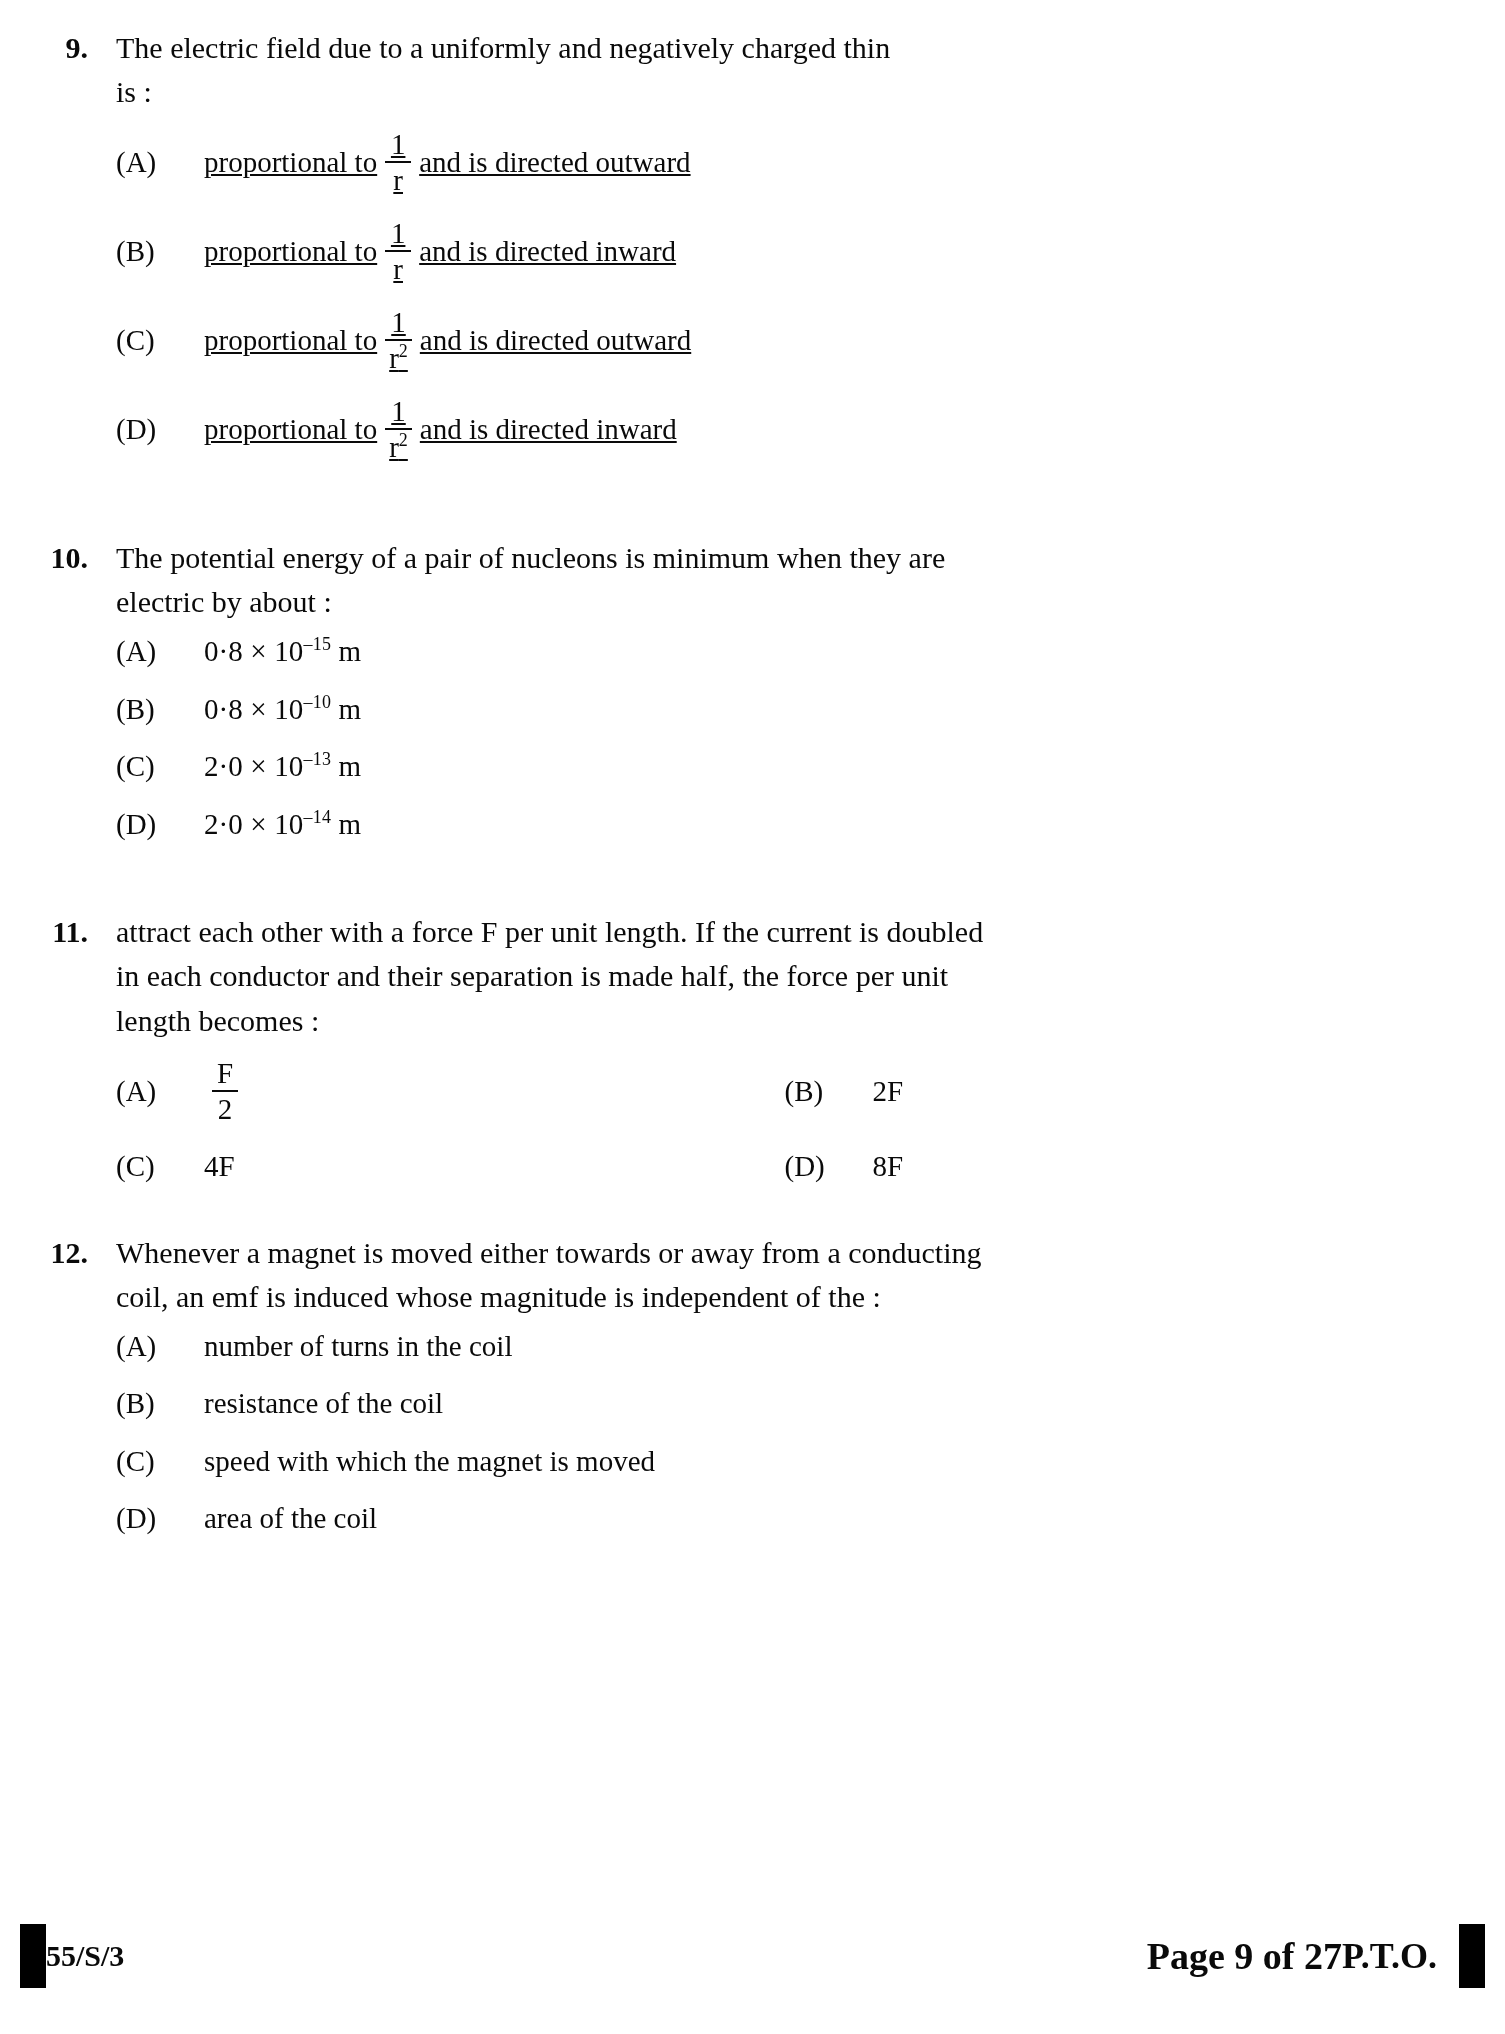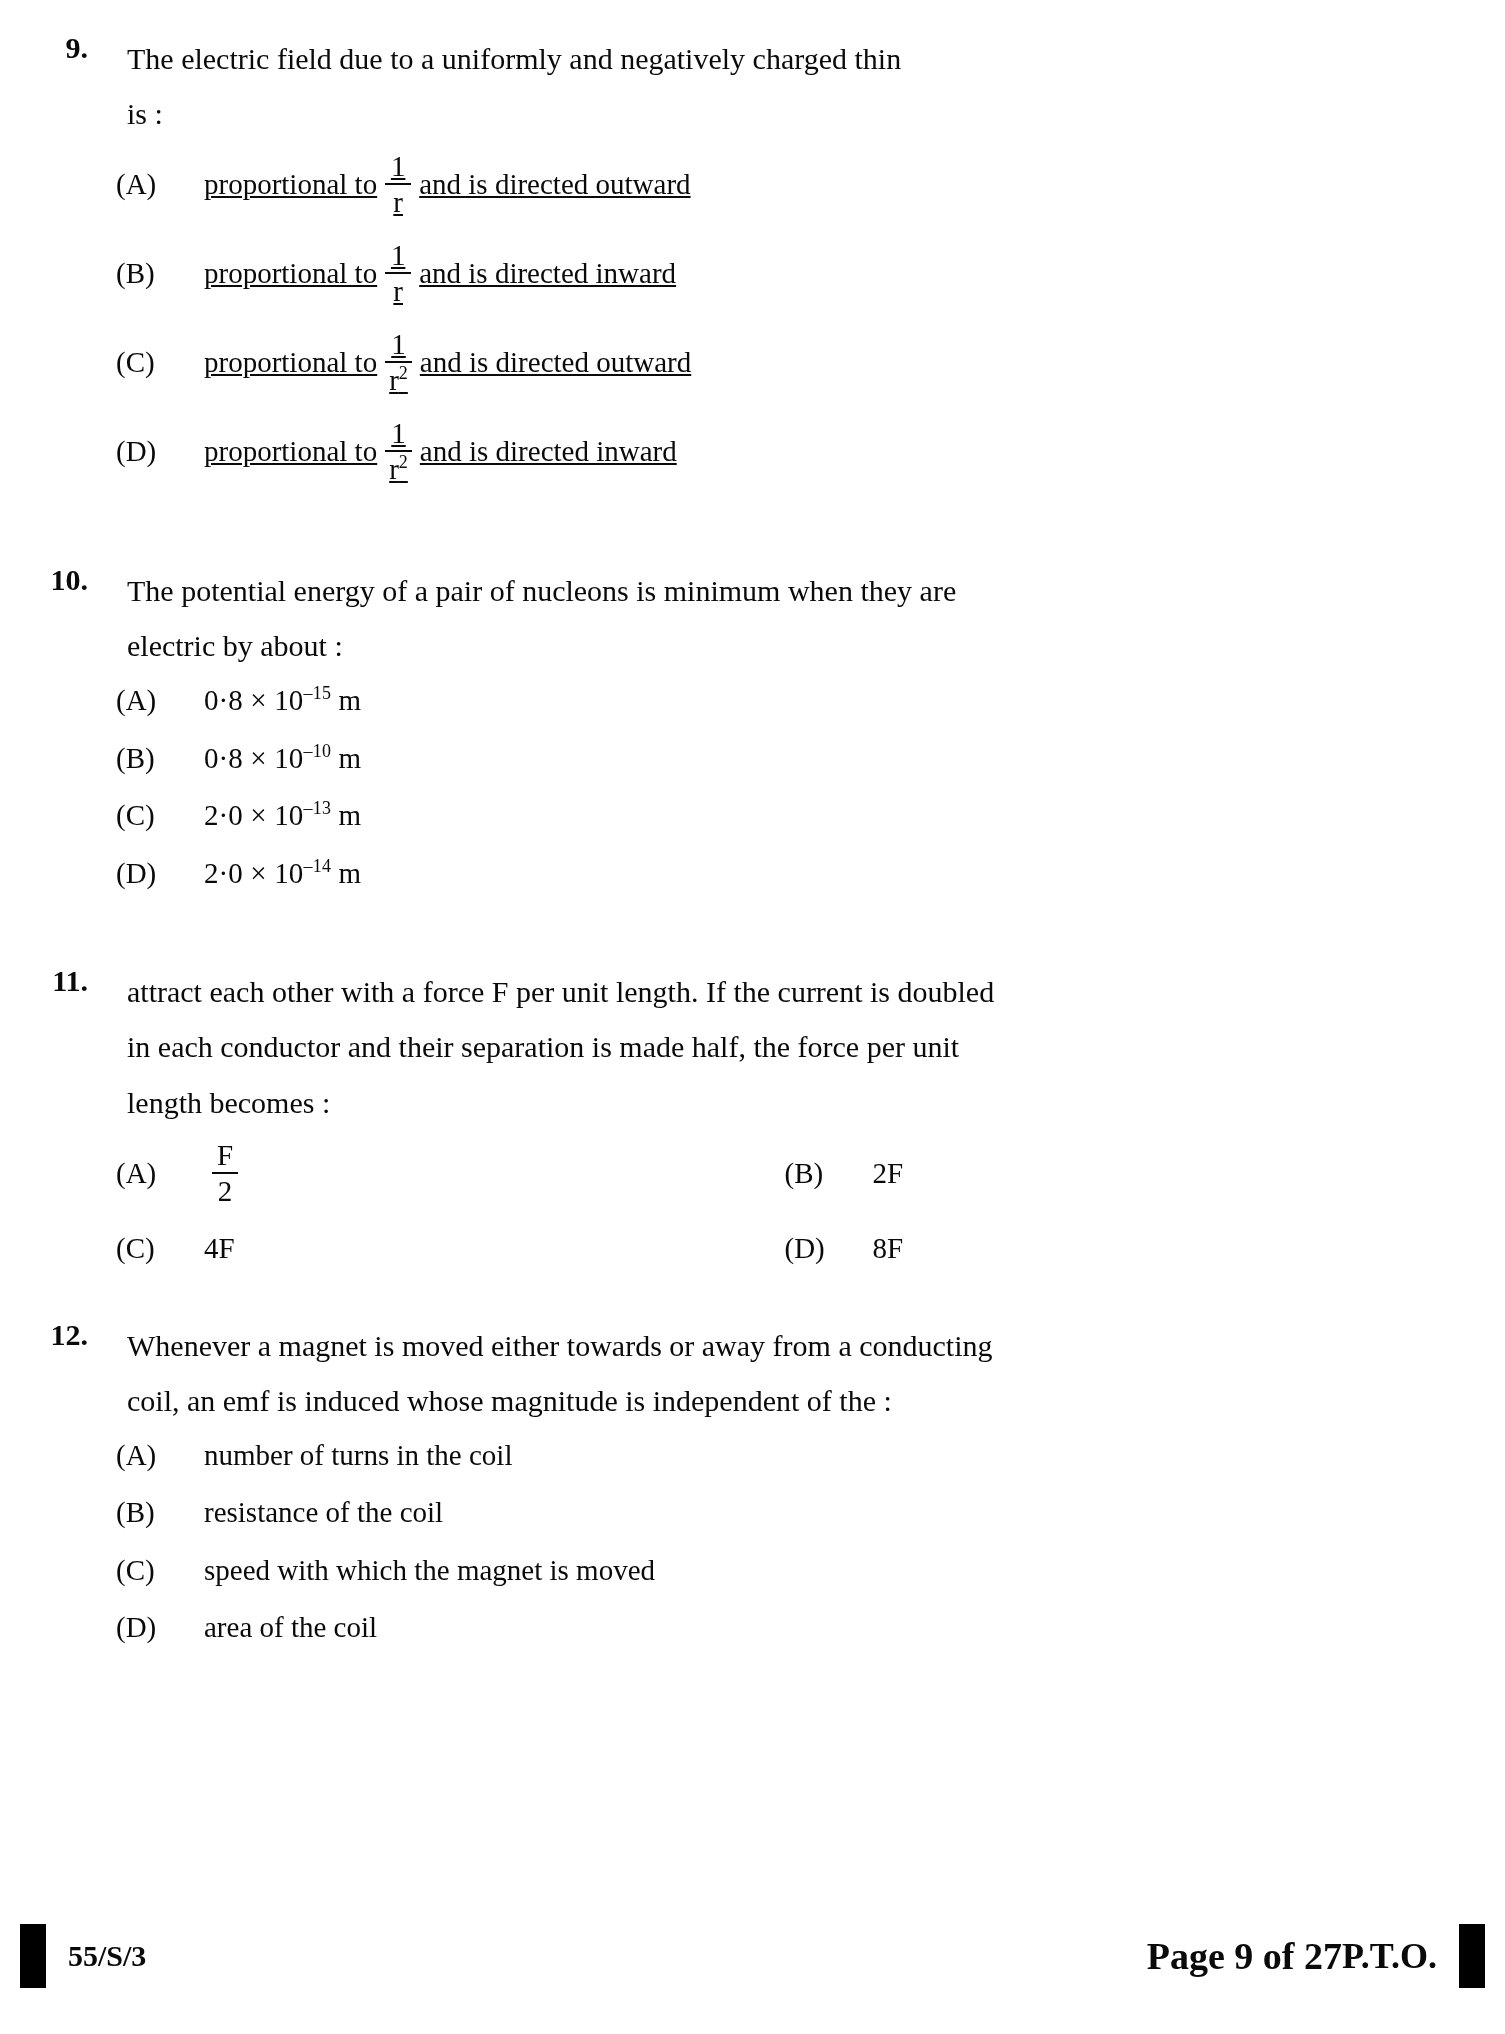--- a/index.html
+++ b/index.html
@@ -49,21 +49,21 @@
   }
   .qbody {
     flex: 1 1 auto;
     min-width: 0;
   }
   .qtext {
     font-size: 30px;
     line-height: 1.47;
     text-align: justify;
     text-justify: inter-word;
-    margin: 11px;
+    margin: 0;
   }
   .qtext.lastline {
     text-align: left;
   }
 
   
   .options {
     margin-top: 16px;
   }
   .options.tight { margin-top: 6px; }
@@ -167,21 +167,20 @@
     width: 26px;
     height: 64px;
     background: #000000;
     flex: 0 0 26px;
   }
   .footer .bar.left { margin-left: 20px; }
   .footer .bar.right { margin-right: 20px; }
   .footer .fcode {
     font-size: 30px;
     font-weight: bold;
-    padding-left: 22px;
     flex: 0 0 auto;
   }
   .footer .fpage {
     flex: 1 1 auto;
     text-align: right;
     font-size: 38px;
     font-weight: bold;
   }
   .footer .fpto {
     font-size: 36px;

